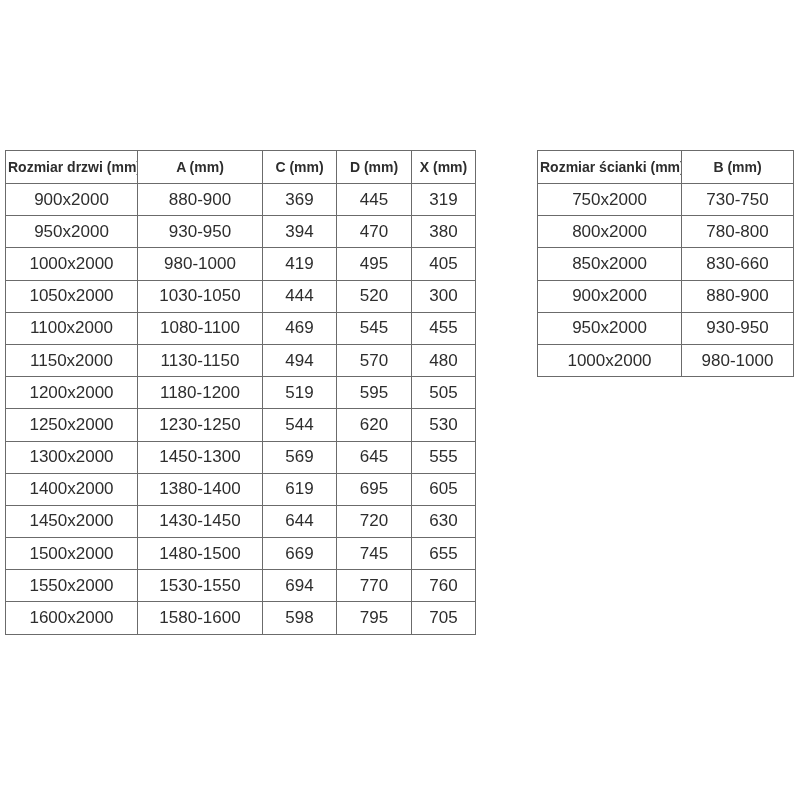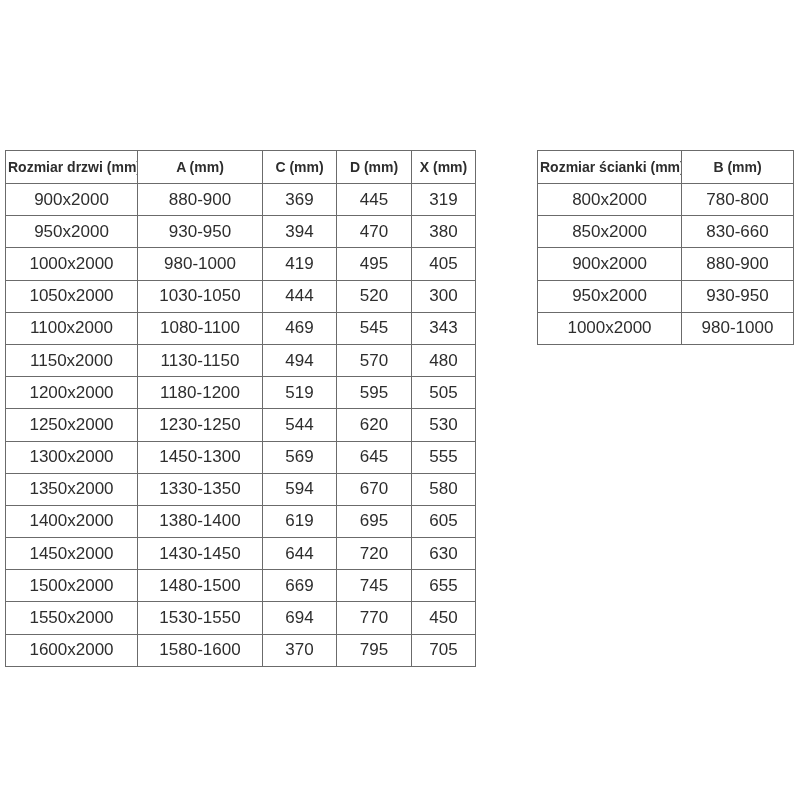--- a/index.html
+++ b/index.html
@@ -101,21 +101,21 @@
           <td>1030-1050</td>
           <td>444</td>
           <td>520</td>
           <td>300</td>
         </tr>
         <tr>
           <td>1100x2000</td>
           <td>1080-1100</td>
           <td>469</td>
           <td>545</td>
-          <td>343</td>
+          <td>455</td>
         </tr>
         <tr>
           <td>1150x2000</td>
           <td>1130-1150</td>
           <td>494</td>
           <td>570</td>
           <td>480</td>
         </tr>
         <tr>
           <td>1200x2000</td>
@@ -132,27 +132,20 @@
           <td>530</td>
         </tr>
         <tr>
           <td>1300x2000</td>
           <td>1450-1300</td>
           <td>569</td>
           <td>645</td>
           <td>555</td>
         </tr>
         <tr>
-          <td>1350x2000</td>
-          <td>1330-1350</td>
-          <td>594</td>
-          <td>670</td>
-          <td>580</td>
-        </tr>
-        <tr>
           <td>1400x2000</td>
           <td>1380-1400</td>
           <td>619</td>
           <td>695</td>
           <td>605</td>
         </tr>
         <tr>
           <td>1450x2000</td>
           <td>1430-1450</td>
           <td>644</td>
@@ -164,45 +157,49 @@
           <td>1480-1500</td>
           <td>669</td>
           <td>745</td>
           <td>655</td>
         </tr>
         <tr>
           <td>1550x2000</td>
           <td>1530-1550</td>
           <td>694</td>
           <td>770</td>
-          <td>450</td>
+          <td>760</td>
         </tr>
         <tr>
           <td>1600x2000</td>
           <td>1580-1600</td>
-          <td>370</td>
+          <td>598</td>
           <td>795</td>
           <td>705</td>
         </tr>
       </tbody>
   </table>
 
   <table id="walls-table" class="size-table">
     <colgroup>
       <col style="width:144px">
       <col style="width:112px">
     </colgroup>
     <thead>
       <tr>
           <th>Rozmiar ścianki (mm)</th>
           <th>B (mm)</th>
         </tr>
     </thead>
     <tbody>
         <tr>
+          <td>750x2000</td>
+          <td>730-750</td>
+        </tr>
+        <tr>
           <td>800x2000</td>
           <td>780-800</td>
         </tr>
         <tr>
           <td>850x2000</td>
           <td>830-660</td>
         </tr>
         <tr>
           <td>900x2000</td>
           <td>880-900</td>

